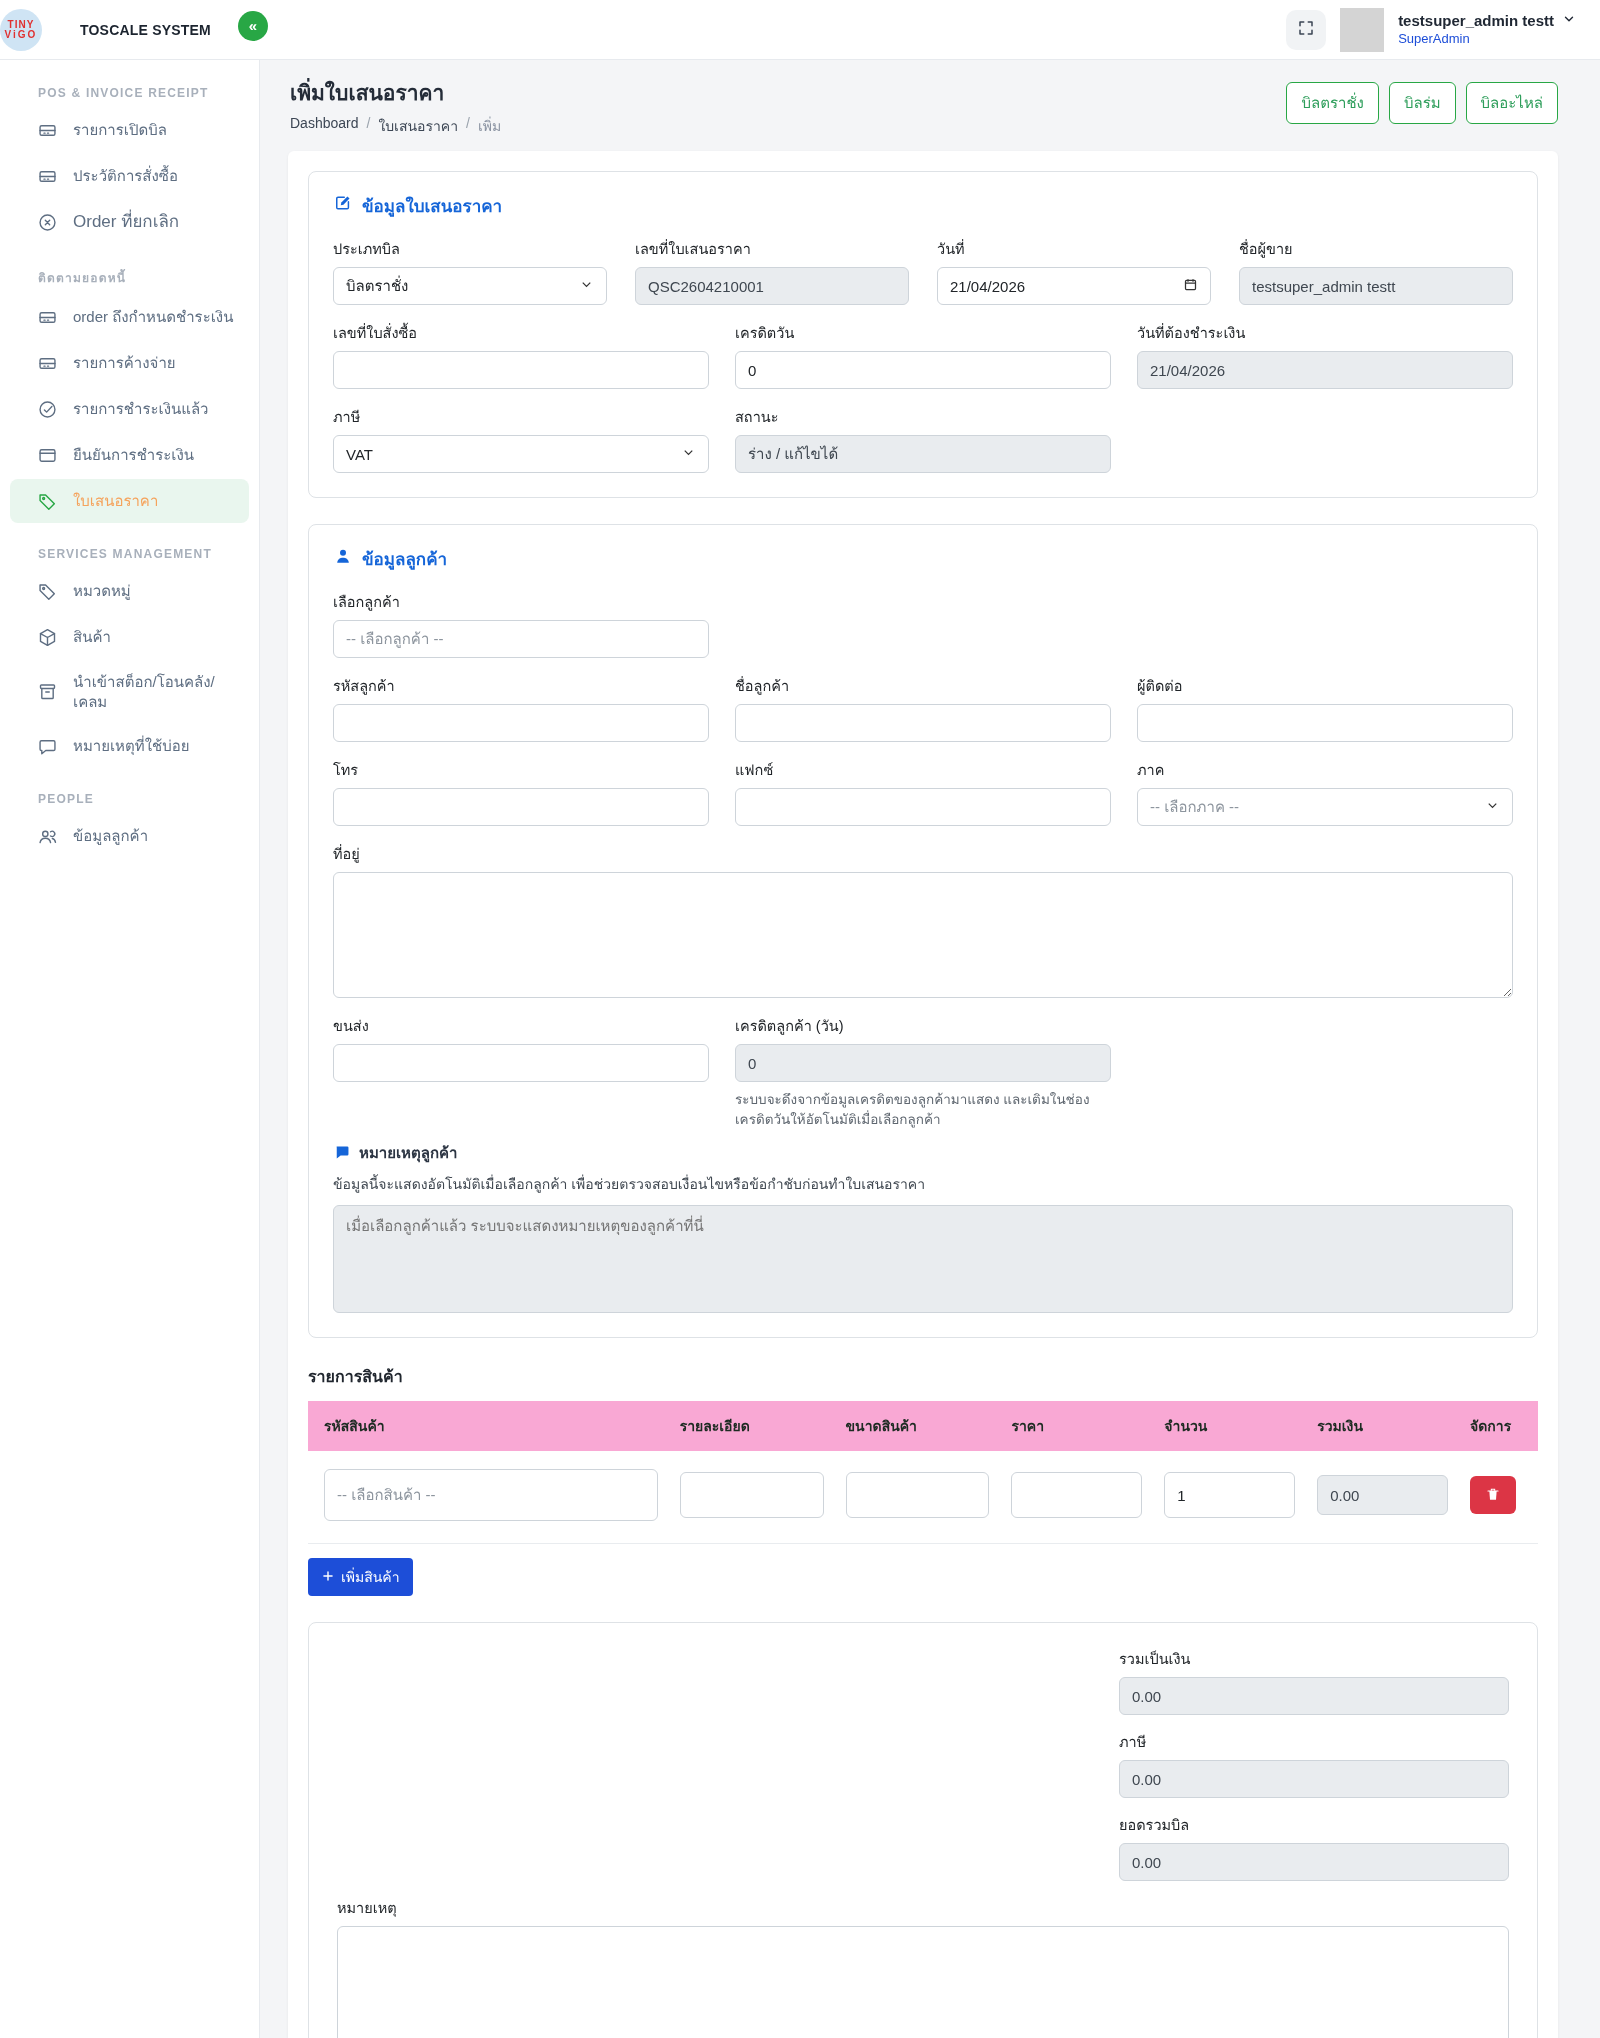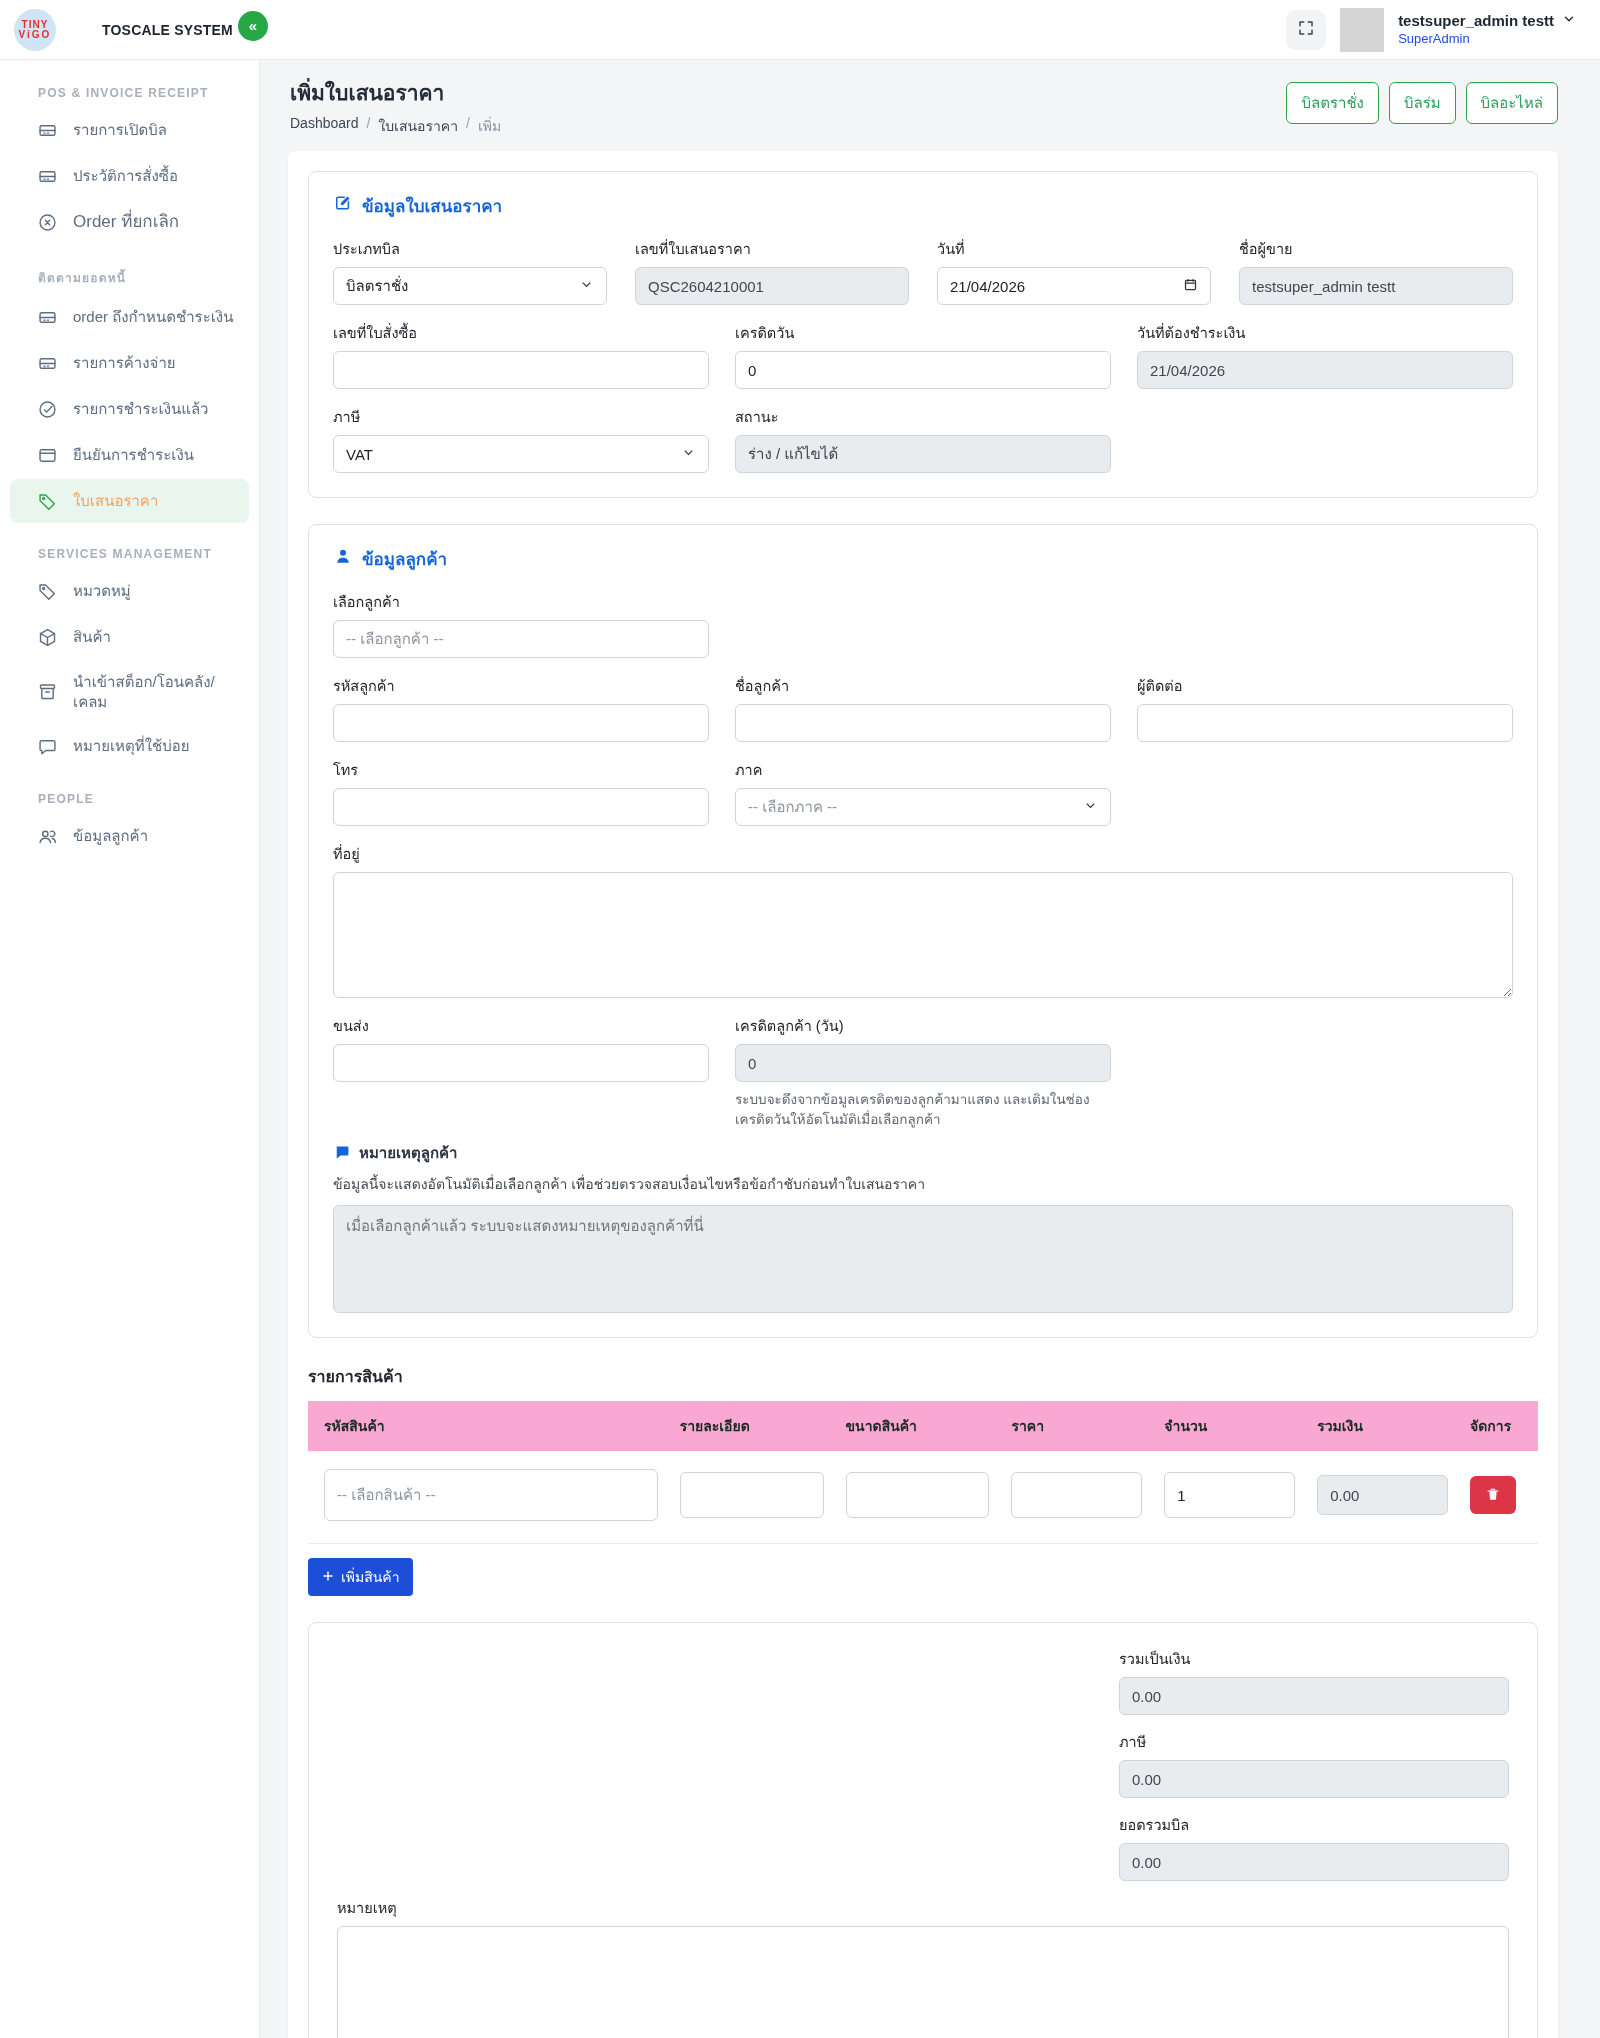--- a/index.html
+++ b/index.html
@@ -1,21 +1,21 @@
 <!DOCTYPE html>
 <html><head>
 <meta charset="utf-8">
 <style>
   * { margin:0; padding:0; box-sizing:border-box; }
   html,body { width:1600px; height:2038px; font-family:"Liberation Sans","DejaVu Sans",sans-serif; background:#f4f5f7; color:#212529; }
   .app { width:1600px; height:2038px; display:flex; flex-direction:column; overflow:hidden; }
 
   
   .topbar { height:60px; background:#fff; border-bottom:1px solid #e7eaee; display:flex; align-items:center; justify-content:space-between; flex:0 0 auto; }
-  .brand { width:260px; display:flex; align-items:center; gap:10px; padding-left:14px; position:relative; }
+  .brand { width:260px; display:flex; align-items:center; gap:2px; position:relative; }
   .logo { width:42px; height:42px; border-radius:50%; background:#cfe4f4; display:flex; flex-direction:column; align-items:center; justify-content:center; line-height:1; }
   .logo .l1 { color:#e03131; font-weight:bold; font-size:10px; letter-spacing:1px; }
   .logo .l2 { color:#e03131; font-weight:bold; font-size:10px; letter-spacing:2px; }
   .brand-title { font-weight:bold; font-size:14px; color:#1c242f; letter-spacing:.2px; margin-left:36px; }
   .collapse-btn { position:absolute; right:-8px; top:2px; width:30px; height:30px; border-radius:50%; background:#28a745; color:#fff; border:none; font-size:15px; font-weight:bold; display:flex; align-items:center; justify-content:center; cursor:pointer; }
   .topbar-right { display:flex; align-items:center; gap:14px; padding-right:24px; }
   .fs-btn { width:40px; height:40px; border-radius:10px; background:#f1f3f5; border:none; display:flex; align-items:center; justify-content:center; cursor:pointer; color:#3b4654; }
   .avatar { width:44px; height:44px; background:#d4d4d4; flex:0 0 auto; }
   .user-block { display:flex; flex-direction:column; line-height:1.25; }
   .user-name-row { display:flex; align-items:center; gap:8px; }
@@ -394,20 +394,24 @@
               <input class="control" style="">
             </div>
           </div>
 
           <div class="grid3">
             <div class="field">
               <label>โทร</label>
               <input class="control" style="">
             </div>
             <div class="field">
+              <label>แฟกซ์</label>
+              <input class="control" style="">
+            </div>
+            <div class="field">
               <label>ภาค</label>
               <div class="control sel">
                 <span class="ph">-- เลือกภาค --</span>
                 <span><svg viewBox="0 0 24 24">
                       <path d="M6 9l6 6 6-6"></path>
                     </svg></span>
               </div>
             </div>
           </div>
 

